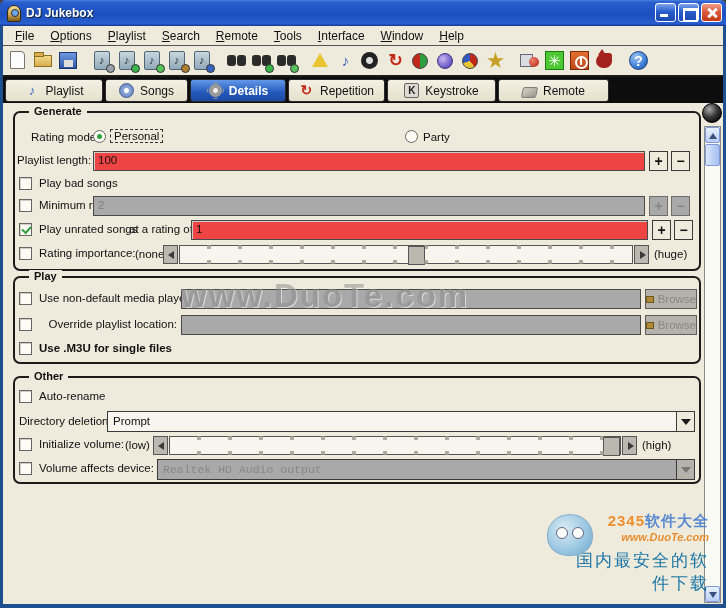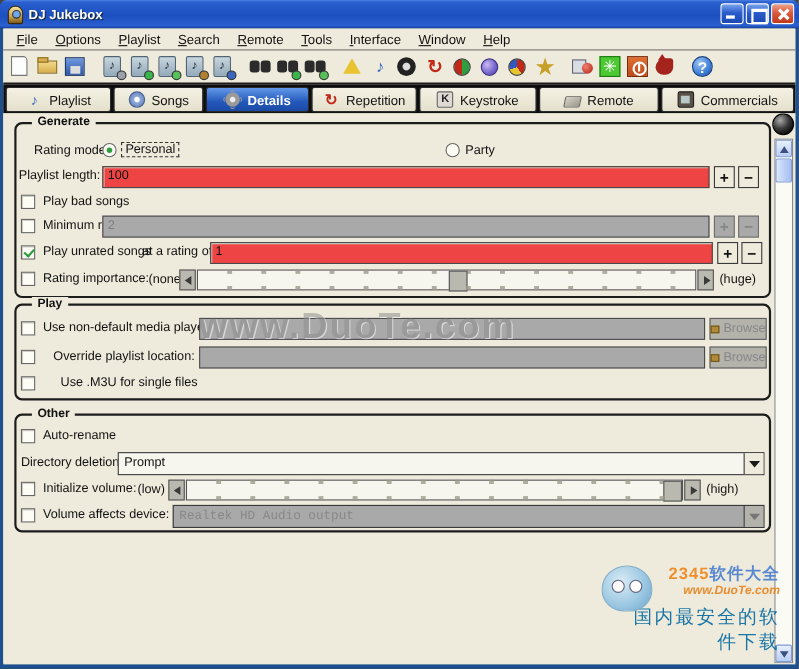--- a/index.html
+++ b/index.html
@@ -326,24 +326,20 @@
         <span>Repetition</span>
       </div>
       <div class="tab" style="width:109px">
         <span class="tabicon ic-key">K</span>
         <span>Keystroke</span>
       </div>
       <div class="tab" style="width:111px">
         <span class="tabicon ic-remote"></span>
         <span>Remote</span>
       </div>
-      <div class="tab" style="width:123px">
-        <span class="tabicon ic-tv"></span>
-        <span>Commercials</span>
-      </div>
     </div>
 
     <div id="content">
 
       <div class="groupbox" style="left:10px; top:8px; width:688px; height:160px;">
         <span class="legend">Generate</span>
 
         <span class="lbl" style="left:16px; top:18px;">Rating mode:</span>
         <span class="radio sel" style="left:78px; top:17px;"></span>
         <span class="lbl focusbox" style="left:95px; top:16px;">Personal</span>
@@ -395,21 +391,21 @@
 
         <span class="cb" style="left:4px; top:40px;"></span>
         <span class="lbl" style="left:24px; top:40px; width:138px; text-align:right;">Override playlist location:</span>
         <div class="field disabled" style="left:166px; top:37px; width:460px;"></div>
         <div class="browse" style="left:630px; top:37px;">
           <span class="bfold"></span>
           <span>Browse</span>
         </div>
 
         <span class="cb" style="left:4px; top:64px;"></span>
-        <span class="lbl" style="left:40px; top:64px;">Use .M3U for single files</span>
+        <span class="lbl" style="left:24px; top:64px;font-weight:bold;">Use .M3U for single files</span>
       </div>
 
       <div class="groupbox" style="left:10px; top:273px; width:688px; height:108px;">
         <span class="legend">Other</span>
 
         <span class="cb" style="left:4px; top:12px;"></span>
         <span class="lbl" style="left:24px; top:12px;">Auto-rename</span>
 
         <span class="lbl" style="left:4px; top:37px;">Directory deletion:</span>
         <div class="drop" style="left:92px; top:33px; width:588px;">

